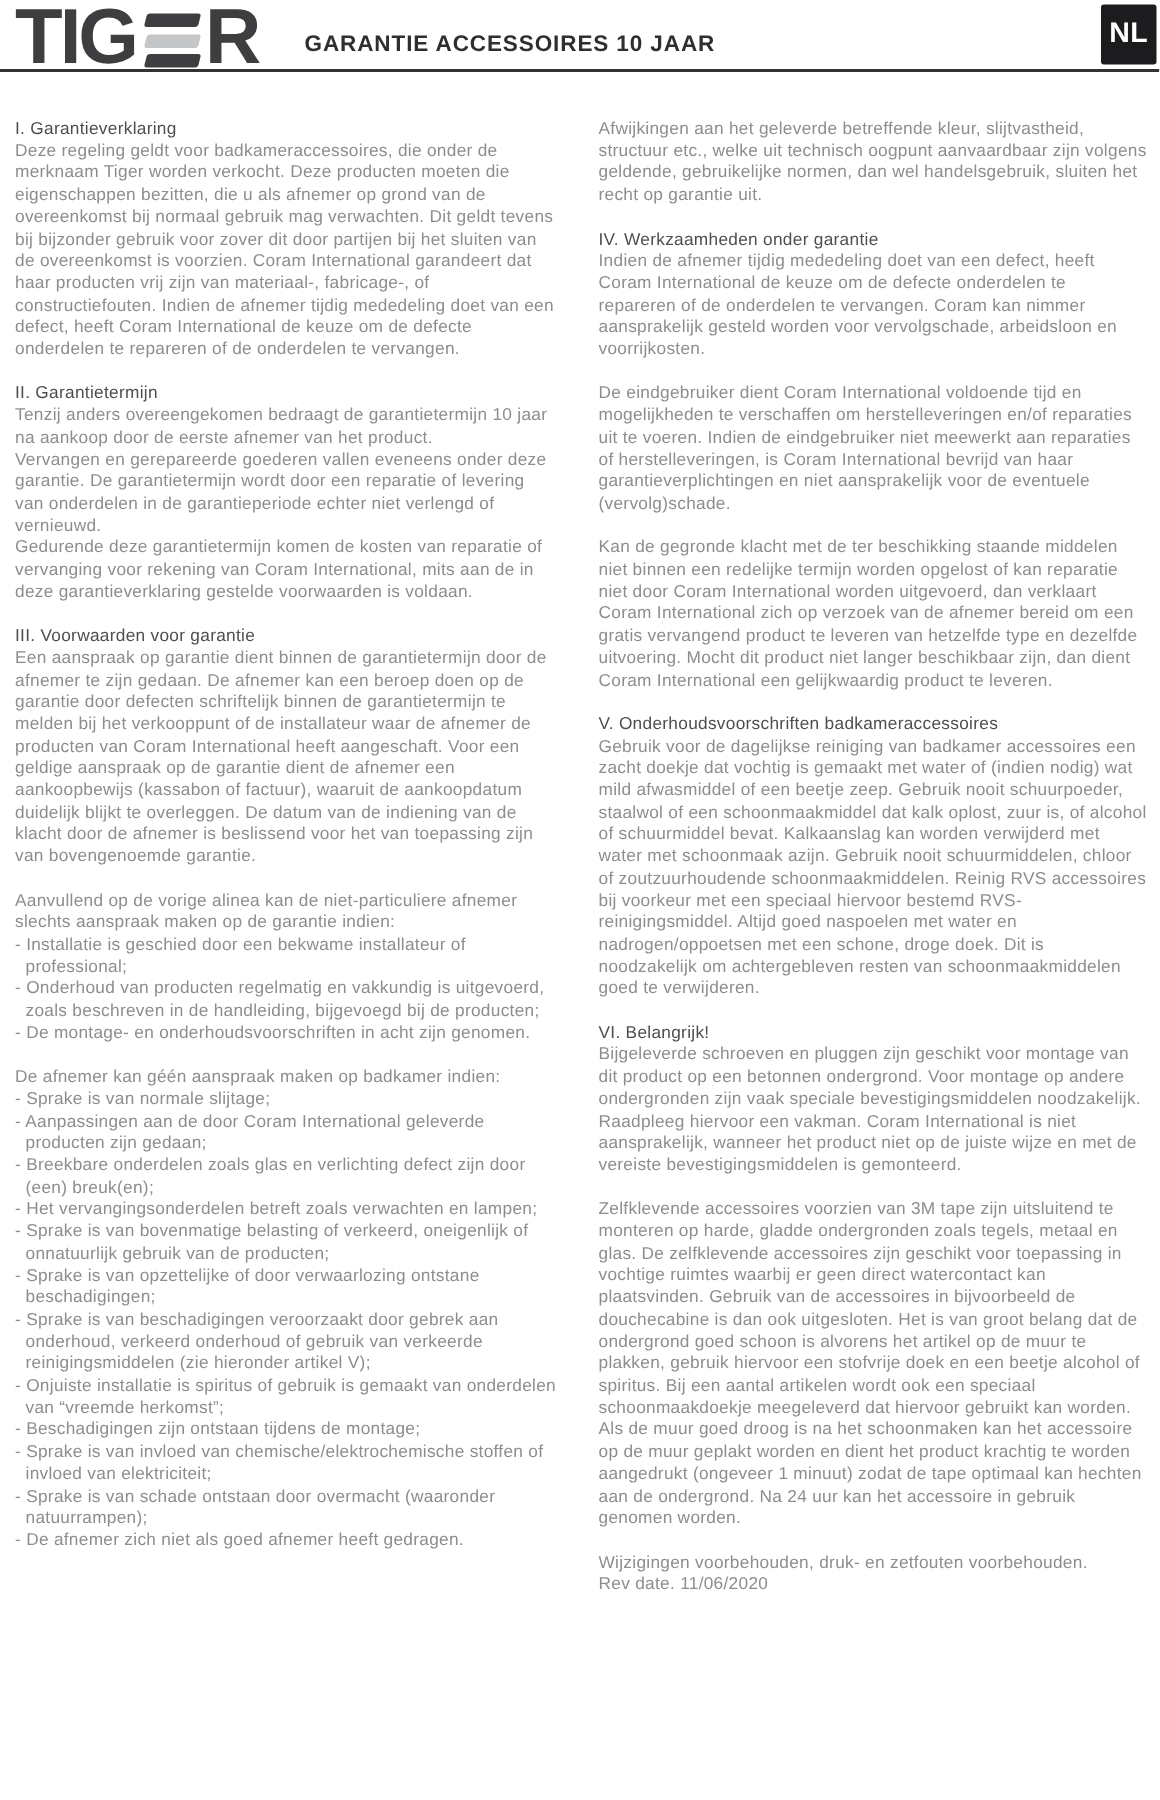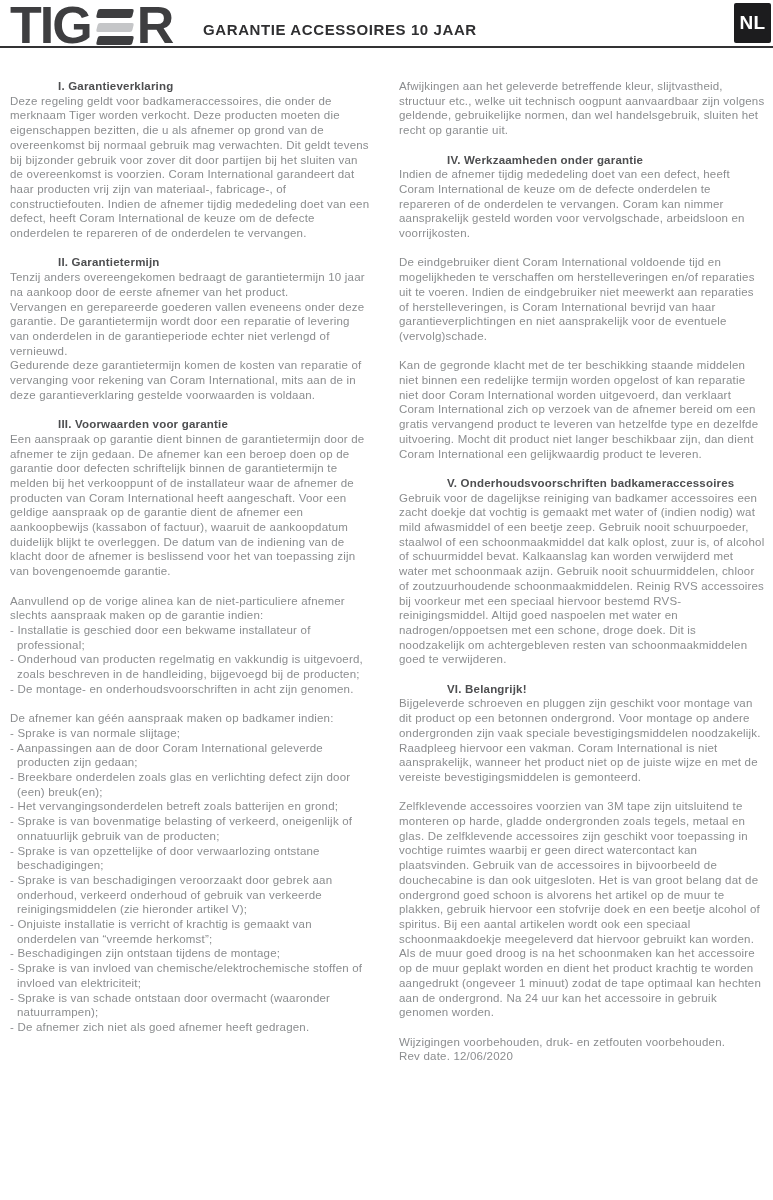--- a/index.html
+++ b/index.html
@@ -59,21 +59,21 @@
   .columns{
     position:absolute;left:10px;top:79px;
     display:flex;gap:27px;
     font-size:11.5px;line-height:14.7px;letter-spacing:0.2px;
     color:var(--ink-body);
   }
   .col{display:block;}
   .col-left{width:362px;}
   .col-right{width:366px;}
   .blk{margin:0;}
-  .blk-heading{font-weight:bold;color:var(--ink-heading);margin-left:48px;}
+  .blk-heading{font-weight:normal;color:var(--ink-heading);}
   .blk-paragraph{white-space:pre-line;}
   .blk-list-item{padding-left:7px;text-indent:-7px;}
   .blk-spacer{height:14.7px;}
   
   .footer-bar{
     position:absolute;left:0;top:1131px;width:773px;height:62px;
     background:var(--bar-bg);
     border-radius:8px 0 0 26px;
     display:flex;align-items:center;justify-content:flex-end;
     box-sizing:border-box;padding-right:3px;
@@ -119,25 +119,25 @@
         <div class="blk blk-spacer"></div>
         <div class="blk blk-paragraph">Aanvullend op de vorige alinea kan de niet-particuliere afnemer slechts aanspraak maken op de garantie indien:</div>
         <div class="blk blk-list-item">- Installatie is geschied door een bekwame installateur of professional;</div>
         <div class="blk blk-list-item">- Onderhoud van producten regelmatig en vakkundig is uitgevoerd, zoals beschreven in de handleiding, bijgevoegd bij de producten;</div>
         <div class="blk blk-list-item">- De montage- en onderhoudsvoorschriften in acht zijn genomen.</div>
         <div class="blk blk-spacer"></div>
         <div class="blk blk-paragraph">De afnemer kan géén aanspraak maken op badkamer indien:</div>
         <div class="blk blk-list-item">- Sprake is van normale slijtage;</div>
         <div class="blk blk-list-item">- Aanpassingen aan de door Coram International geleverde producten zijn gedaan;</div>
         <div class="blk blk-list-item">- Breekbare onderdelen zoals glas en verlichting defect zijn door (een) breuk(en);</div>
-        <div class="blk blk-list-item">- Het vervangingsonderdelen betreft zoals batterijen en grond;</div>
+        <div class="blk blk-list-item">- Het vervangingsonderdelen betreft zoals verwachten en lampen;</div>
         <div class="blk blk-list-item">- Sprake is van bovenmatige belasting of verkeerd, oneigenlijk of onnatuurlijk gebruik van de producten;</div>
         <div class="blk blk-list-item">- Sprake is van opzettelijke of door verwaarlozing ontstane beschadigingen;</div>
         <div class="blk blk-list-item">- Sprake is van beschadigingen veroorzaakt door gebrek aan onderhoud, verkeerd onderhoud of gebruik van verkeerde reinigingsmiddelen (zie hieronder artikel V);</div>
-        <div class="blk blk-list-item">- Onjuiste installatie is verricht of krachtig is gemaakt van onderdelen van “vreemde herkomst”;</div>
+        <div class="blk blk-list-item">- Onjuiste installatie is spiritus of gebruik is gemaakt van onderdelen van “vreemde herkomst”;</div>
         <div class="blk blk-list-item">- Beschadigingen zijn ontstaan tijdens de montage;</div>
         <div class="blk blk-list-item">- Sprake is van invloed van chemische/elektrochemische stoffen of invloed van elektriciteit;</div>
         <div class="blk blk-list-item">- Sprake is van schade ontstaan door overmacht (waaronder natuurrampen);</div>
         <div class="blk blk-list-item">- De afnemer zich niet als goed afnemer heeft gedragen.</div>
       </section>
     <section class="col col-right" id="col-right">
         <div class="blk blk-paragraph">Afwijkingen aan het geleverde betreffende kleur, slijtvastheid, structuur etc., welke uit technisch oogpunt aanvaardbaar zijn volgens geldende, gebruikelijke normen, dan wel handelsgebruik, sluiten het recht op garantie uit.</div>
         <div class="blk blk-spacer"></div>
         <div class="blk blk-heading">IV. Werkzaamheden onder garantie</div>
         <div class="blk blk-paragraph">Indien de afnemer tijdig mededeling doet van een defect, heeft Coram International de keuze om de defecte onderdelen te repareren of de onderdelen te vervangen. Coram kan nimmer aansprakelijk gesteld worden voor vervolgschade, arbeidsloon en voorrijkosten.</div>
@@ -148,21 +148,21 @@
         <div class="blk blk-spacer"></div>
         <div class="blk blk-heading">V. Onderhoudsvoorschriften badkameraccessoires</div>
         <div class="blk blk-paragraph">Gebruik voor de dagelijkse reiniging van badkamer accessoires een zacht doekje dat vochtig is gemaakt met water of (indien nodig) wat mild afwasmiddel of een beetje zeep. Gebruik nooit schuurpoeder, staalwol of een schoonmaakmiddel dat kalk oplost, zuur is, of alcohol of schuurmiddel bevat. Kalkaanslag kan worden verwijderd met water met schoonmaak azijn. Gebruik nooit schuurmiddelen, chloor of zoutzuurhoudende schoonmaakmiddelen. Reinig RVS accessoires bij voorkeur met een speciaal hiervoor bestemd RVS-reinigingsmiddel. Altijd goed naspoelen met water en nadrogen/oppoetsen met een schone, droge doek. Dit is noodzakelijk om achtergebleven resten van schoonmaakmiddelen goed te verwijderen.</div>
         <div class="blk blk-spacer"></div>
         <div class="blk blk-heading">VI. Belangrijk!</div>
         <div class="blk blk-paragraph">Bijgeleverde schroeven en pluggen zijn geschikt voor montage van dit product op een betonnen ondergrond. Voor montage op andere ondergronden zijn vaak speciale bevestigingsmiddelen noodzakelijk. Raadpleeg hiervoor een vakman. Coram International is niet aansprakelijk, wanneer het product niet op de juiste wijze en met de vereiste bevestigingsmiddelen is gemonteerd.</div>
         <div class="blk blk-spacer"></div>
         <div class="blk blk-paragraph">Zelfklevende accessoires voorzien van 3M tape zijn uitsluitend te monteren op harde, gladde ondergronden zoals tegels, metaal en glas. De zelfklevende accessoires zijn geschikt voor toepassing in vochtige ruimtes waarbij er geen direct watercontact kan plaatsvinden. Gebruik van de accessoires in bijvoorbeeld de douchecabine is dan ook uitgesloten. Het is van groot belang dat de ondergrond goed schoon is alvorens het artikel op de muur te plakken, gebruik hiervoor een stofvrije doek en een beetje alcohol of spiritus. Bij een aantal artikelen wordt ook een speciaal schoonmaakdoekje meegeleverd dat hiervoor gebruikt kan worden. Als de muur goed droog is na het schoonmaken kan het accessoire op de muur geplakt worden en dient het product krachtig te worden aangedrukt (ongeveer 1 minuut) zodat de tape optimaal kan hechten aan de ondergrond. Na 24 uur kan het accessoire in gebruik genomen worden.</div>
         <div class="blk blk-spacer"></div>
         <div class="blk blk-paragraph">Wijzigingen voorbehouden, druk- en zetfouten voorbehouden.
-Rev date. 12/06/2020</div>
+Rev date. 11/06/2020</div>
         <div class="blk blk-spacer"></div>
         <div class="blk blk-paragraph">CORAM, Hogeweg 87-93, 8049 LK Zaltbommel, The Netherlands</div>
       </section>
   </main>
 
   <footer class="footer-bar">
     <a class="website" href="#">www.tiger.nl</a>
   </footer>
 
 </div>

